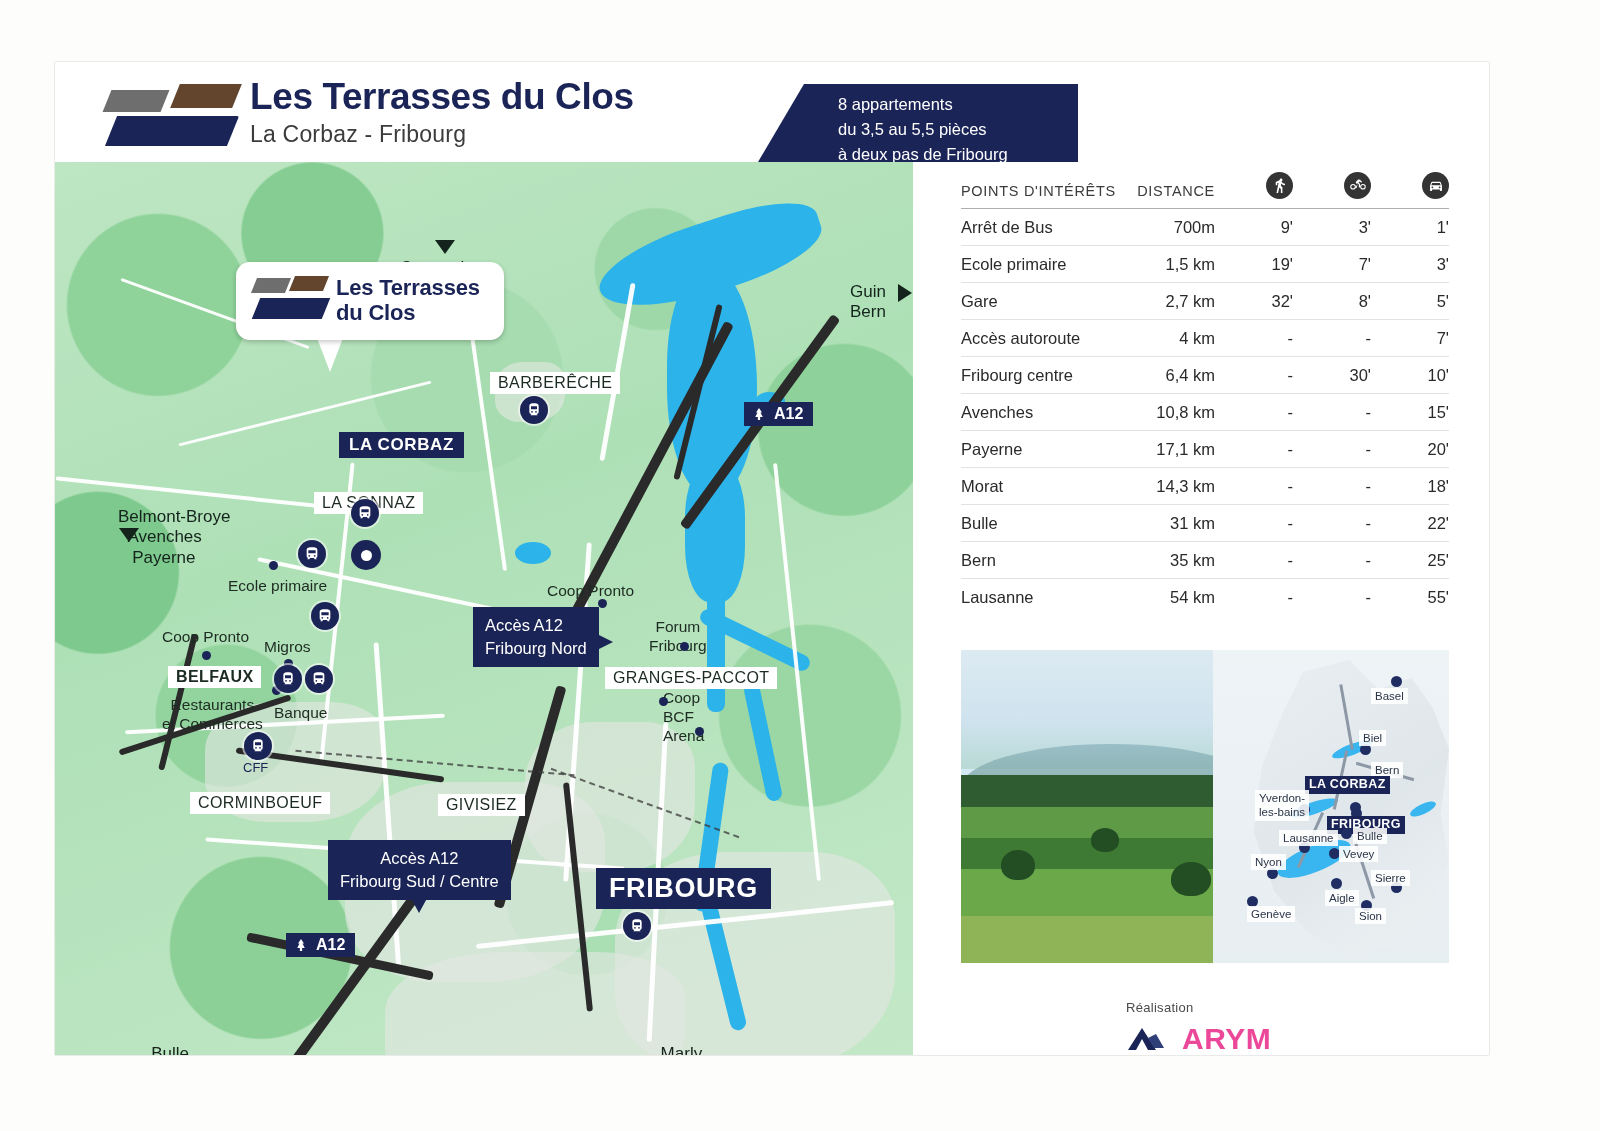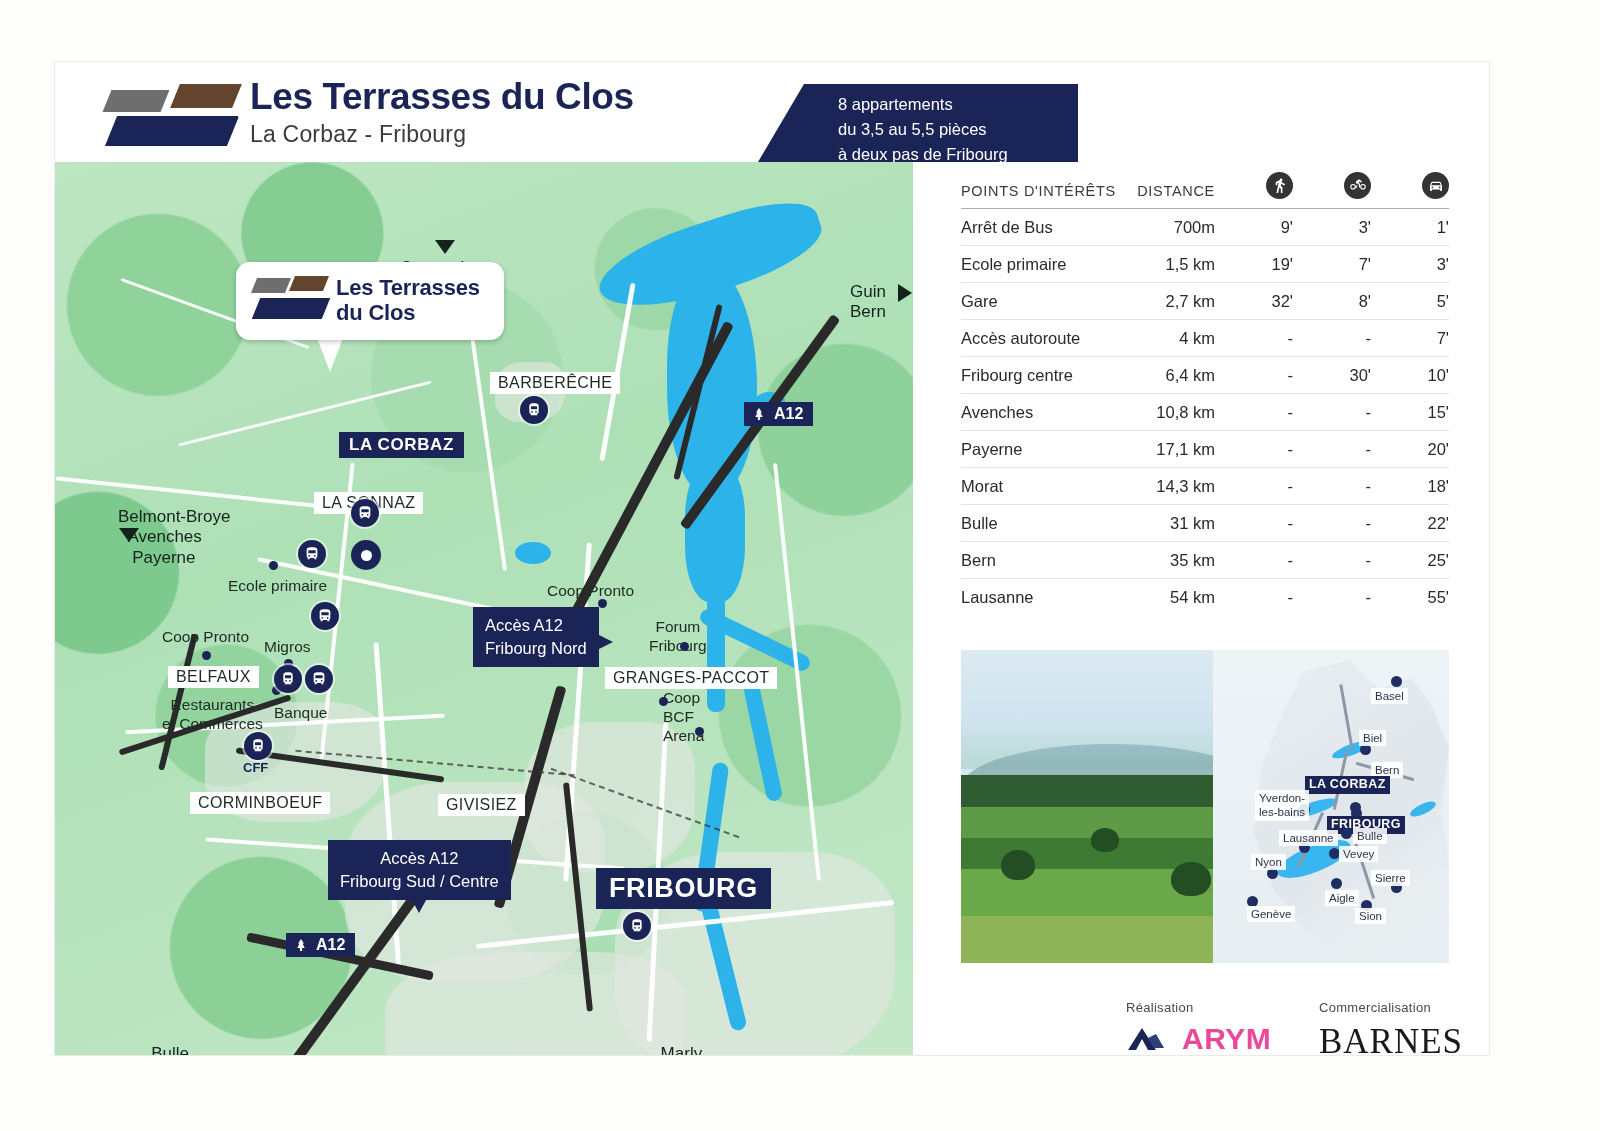--- a/index.html
+++ b/index.html
@@ -246,32 +246,32 @@
 
     <div class="lbl-dir" style="left:63px;top:345px;text-align:left;">Belmont-Broye<br>&nbsp;&nbsp;Avenches<br>&nbsp;&nbsp;&nbsp;Payerne</div>
     <div class="tri" style="left:64px;top:366px;border-left:10px solid transparent;border-right:10px solid transparent;border-top:14px solid #14241c;"></div>
 
     <div class="lbl-dir" style="left:92px;top:882px;">Bulle<br>Vevey</div>
 
     <div class="lbl-dir" style="left:590px;top:882px;">Marly<br>La Roche</div>
 
     <div class="lbl-box" style="left:435px;top:210px;">BARBERÊCHE</div>
     <div class="lbl-box" style="left:259px;top:330px;">LA SONNAZ</div>
-    <div class="lbl-box" style="left:113px;top:504px;">BELFAUX</div>
+    <div class="lbl-box" style="left:113px;top:504px;font-weight:bold;">BELFAUX</div>
     <div class="lbl-box" style="left:135px;top:630px;">CORMINBOEUF</div>
     <div class="lbl-box" style="left:383px;top:632px;">GIVISIEZ</div>
     <div class="lbl-box" style="left:550px;top:505px;">GRANGES-PACCOT</div>
     <div class="lbl-navy" style="left:541px;top:706px;font-size:27px;padding:5px 13px;">FRIBOURG</div>
 
     <div class="lbl" style="left:173px;top:415px;">Ecole primaire</div>
     <div class="lbl" style="left:107px;top:466px;">Coop Pronto</div>
     <div class="lbl" style="left:209px;top:476px;">Migros</div>
     <div class="lbl" style="left:219px;top:542px;">Banque</div>
     <div class="lbl" style="left:107px;top:533px;text-align:center;line-height:1.25;">Restaurants<br>et Commerces</div>
-    <div class="lbl" style="left:188px;top:598px;font-weight:700;font-size:13px;color:#1a2456;">CFF</div>
+    <div class="lbl" style="left:188px;top:598px;font-weight:400;font-size:13px;color:#1a2456;">CFF</div>
     <div class="lbl" style="left:492px;top:420px;">Coop Pronto</div>
     <div class="lbl" style="left:594px;top:455px;text-align:center;line-height:1.25;">Forum<br>Fribourg</div>
     <div class="lbl" style="left:608px;top:527px;text-align:left;line-height:1.22;">Coop<br>BCF<br>Arena</div>
 
     <div class="dot" style="left:214px;top:399px;"></div>
     <div class="dot" style="left:147px;top:489px;"></div>
     <div class="dot" style="left:229px;top:497px;"></div>
     <div class="dot" style="left:217px;top:524px;"></div>
     <div class="dot" style="left:543px;top:437px;"></div>
     <div class="dot" style="left:625px;top:480px;"></div>
@@ -558,23 +558,16 @@
             <svg viewBox="0 0 48 30" style="width:48px;height:30px;">
               <path d="M16 4 L30 26 H22 L16 15 L10 26 H2 Z" fill="#1a2456"></path>
               <path d="M22 14 L28 24 H38 L30 10 Z" fill="#2f3f77"></path>
             </svg>
             <span class="arym-txt">ARYM</span>
           </div>
 
         </div>
       </div>
 
-      <div class="cred" style="left:358px;top:0;">
-        <div class="cred-cap">Commercialisation</div>
-        <div>
-          <div class="barnes">BARNES</div>
-
-        </div>
-      </div>
     </div>
 
   </div>
 </div>
 
 </body></html>

